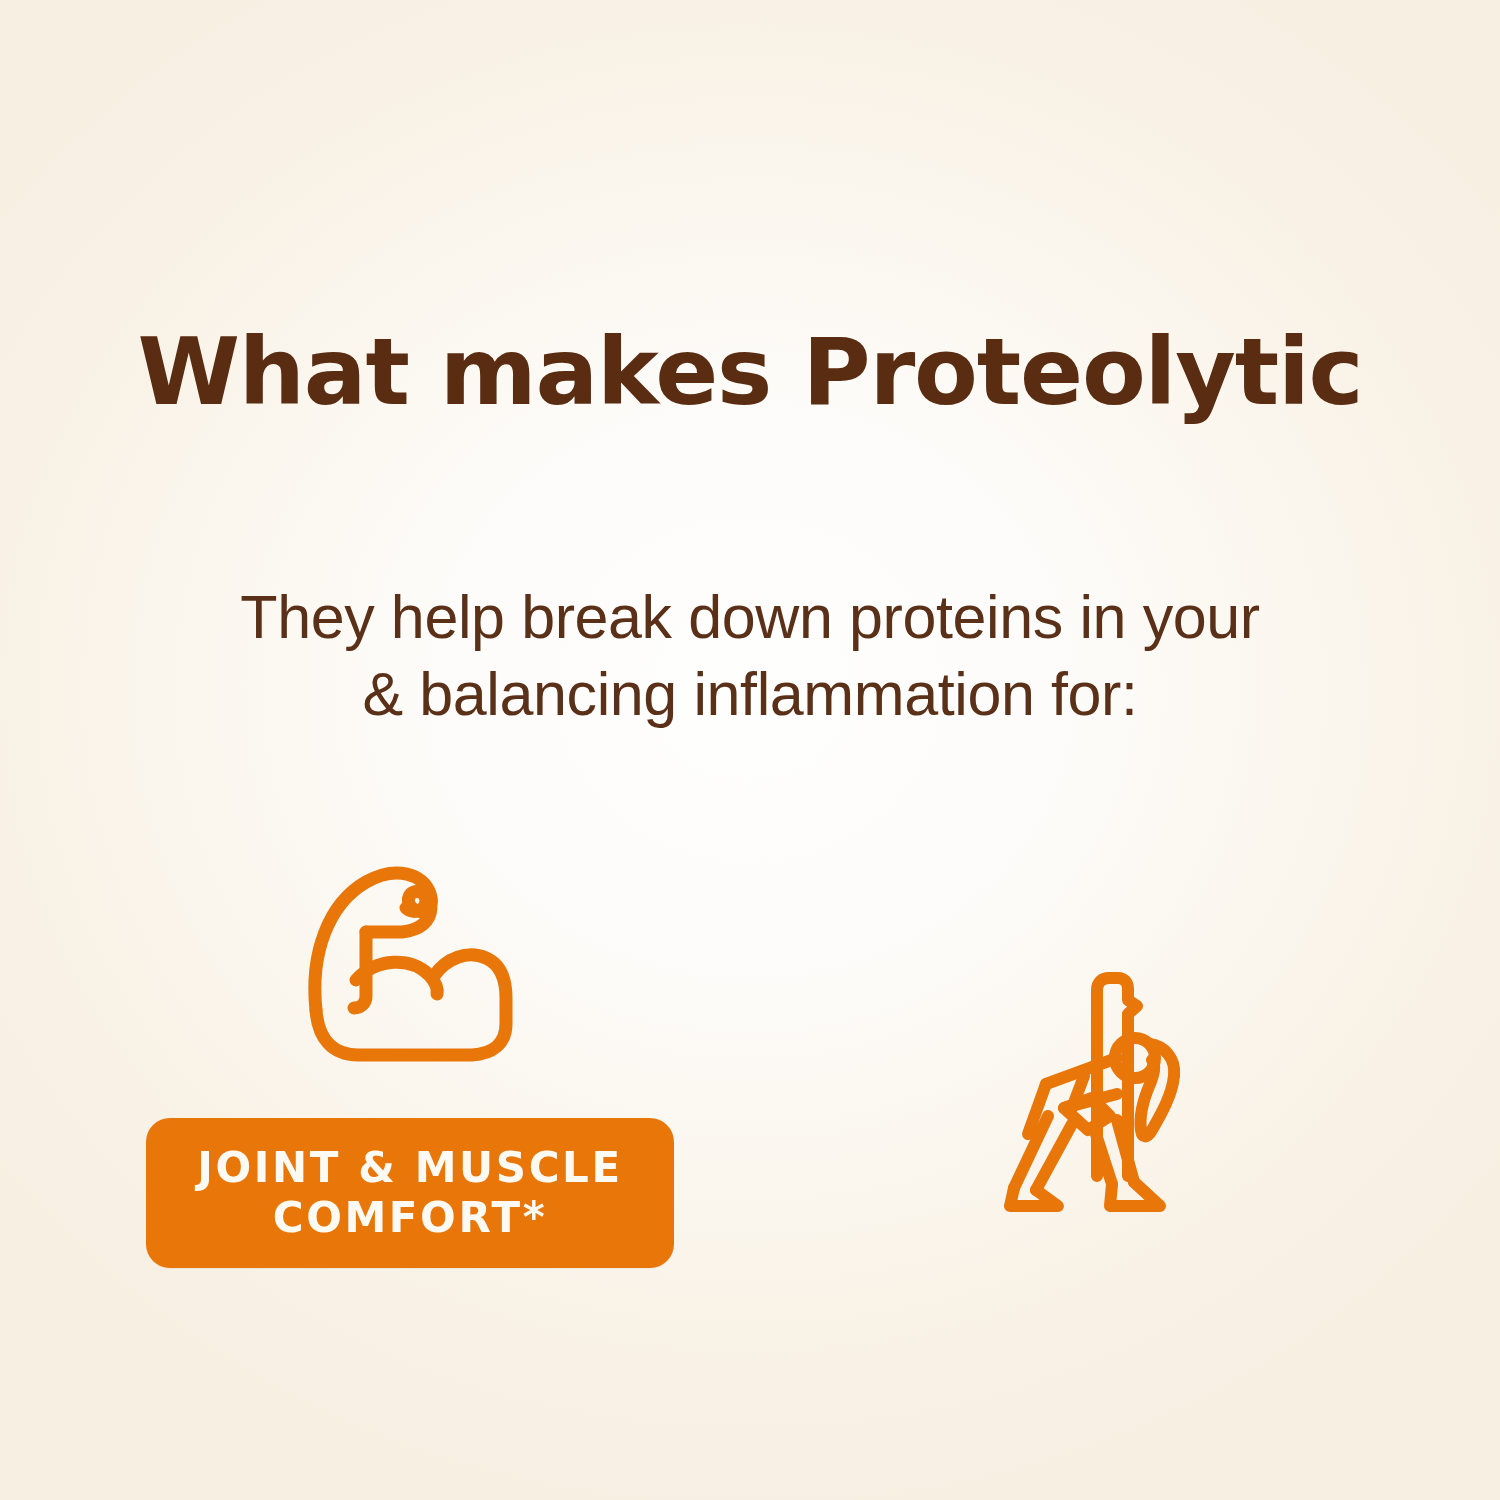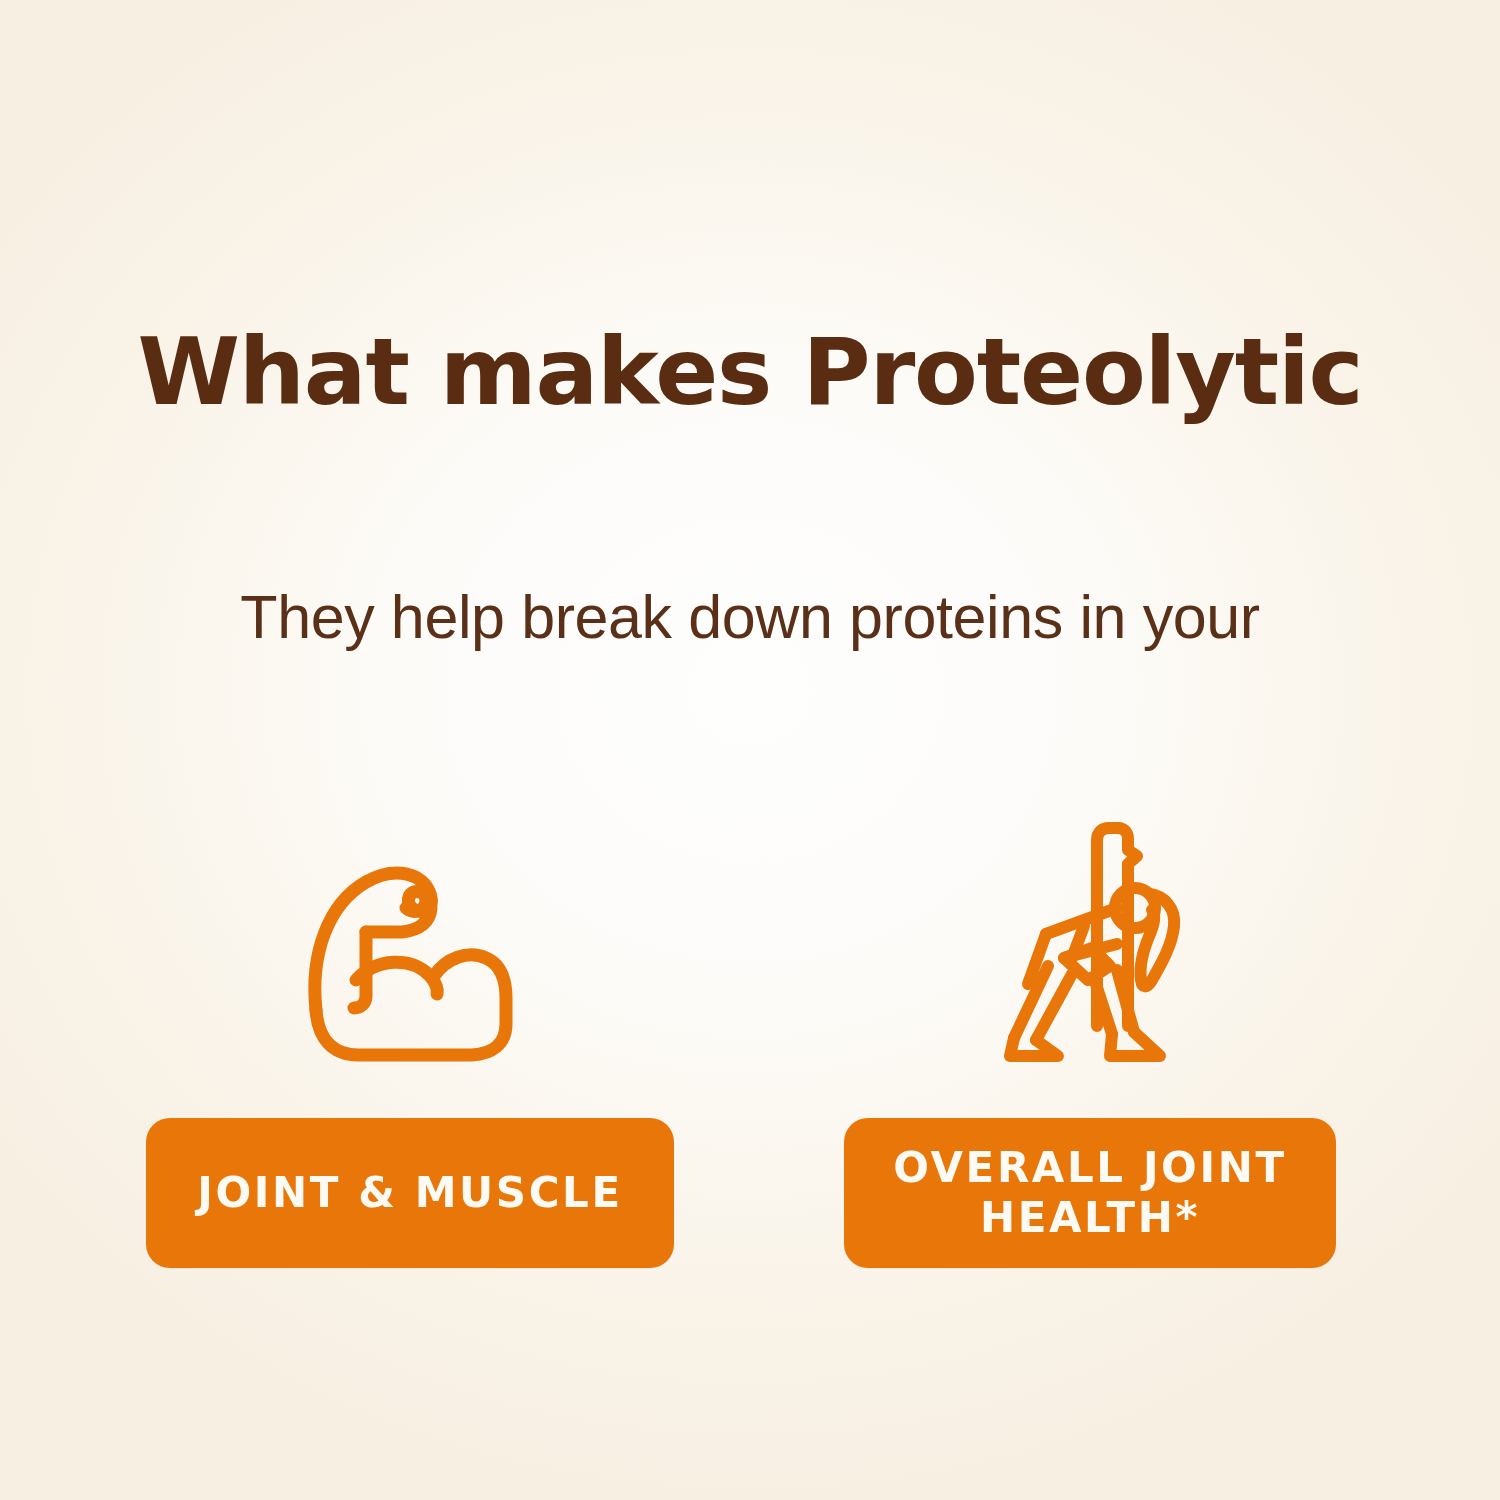--- a/index.html
+++ b/index.html
@@ -132,20 +132,21 @@
 <body>
 
 <div class="canvas">
 
   <h1 class="headline">
     <span class="hl-line">What makes Proteolytic</span>
   </h1>
 
   <p class="subcopy">
     <span class="sc-line">They help break down proteins in your</span>
+    <span class="sc-line">&amp; balancing inflammation for:</span>
   </p>
 
   <div class="benefits">
 
     <div class="benefit">
       <div class="icon-wrap">
         <svg width="232" height="212" viewBox="0 0 232 212" fill="none" xmlns="http://www.w3.org/2000/svg" aria-hidden="true">
           <g stroke="#e87609" stroke-width="13" stroke-linecap="round" stroke-linejoin="round" fill="none">
 
             <path d="M22 152
@@ -176,20 +177,21 @@
                      L 212 166
                      C 212 186, 198 196, 178 197
                      L 64 197
                      C 38 197, 24 180, 22 152"></path>
           </g>
         </svg>
       </div>
       <div class="pill pill-left">
         <span class="pill-text">
           <span>JOINT &amp; MUSCLE</span><br>
+          <span>COMFORT*</span>
         </span>
       </div>
     </div>
 
     <div class="benefit">
       <div class="icon-wrap">
         <svg width="212" height="272" viewBox="0 0 212 272" fill="none" xmlns="http://www.w3.org/2000/svg" aria-hidden="true">
           <g stroke="#e87609" stroke-width="12" stroke-linecap="round" stroke-linejoin="round" fill="none">
 
             <path d="M113 228
@@ -244,22 +246,16 @@
             <path d="M133 172
                      L 150 234"></path>
 
             <path d="M128 236
                      L 126 258
                      L 176 258
                      L 150 234"></path>
           </g>
         </svg>
       </div>
-      <div class="pill pill-right">
-        <span class="pill-text">
-          <span>OVERALL JOINT</span><br>
-          <span>HEALTH*</span>
-        </span>
-      </div>
     </div>
 
   </div>
 </div>
 
 </body></html>

